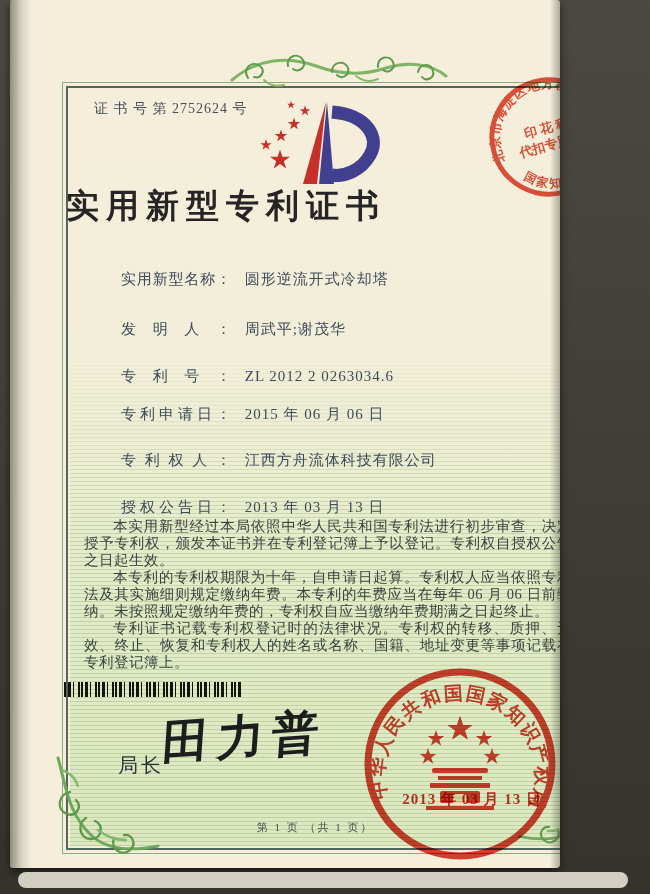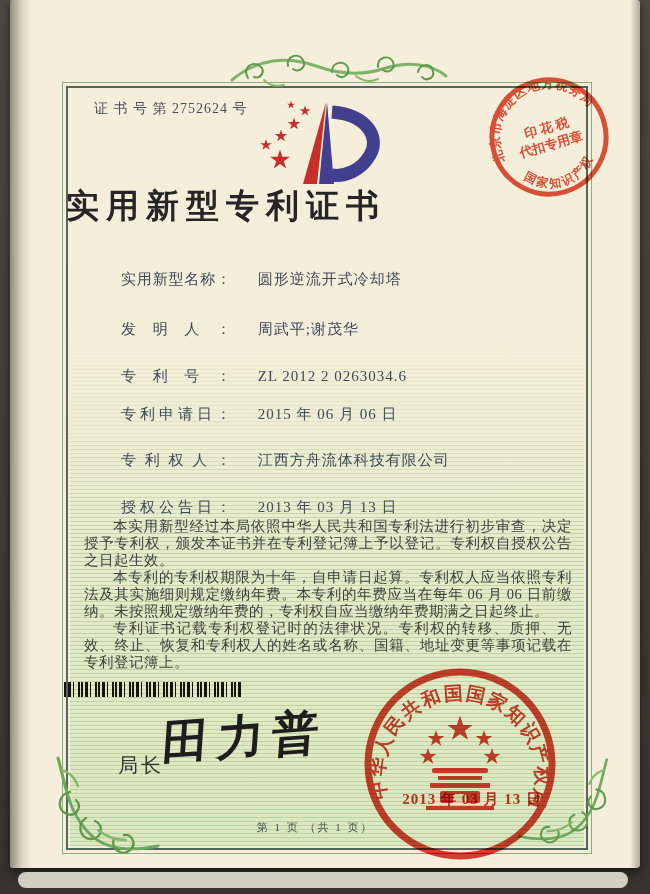--- a/index.html
+++ b/index.html
@@ -3,21 +3,21 @@
 <meta charset="utf-8">
 <style>
   * { margin:0; padding:0; box-sizing:border-box; }
   html,body { width:650px; height:894px; overflow:hidden; }
   body {
     background: linear-gradient(180deg,#4b4941 0%, #3e3c35 60%, #35332d 100%);
     font-family: "Liberation Serif","DejaVu Serif",serif;
     position: relative;
   }
   .page {
-    position:absolute; left:10px; top:0; width:630px; height:868px;
+    position:absolute; left:10px; top:0; width:550px; height:868px;
     background:#f4eeda;
     border-radius:2px 3px 4px 3px;
     box-shadow: 0 4px 10px rgba(0,0,0,.55);
     overflow:hidden;
   }
   .page-under {
     position:absolute; left:18px; bottom:6px; width:610px; height:16px;
     background:#d2cfc1; border-radius:8px;
   }
   
@@ -57,21 +57,21 @@
   }
   .logo { position:absolute; left:246px; top:92px; width:146px; height:100px; z-index:4; }
   .title {
     position:absolute; left:56px; top:184px; width:522px; text-align:left;
     font-size:33px; font-weight:600; color:#262424; letter-spacing:7px; z-index:5;
   }
 
   .fields { position:absolute; left:76px; top:0; width:480px; z-index:5; }
   .field-row { position:absolute; left:0; font-size:15px; color:#3e4b59; white-space:nowrap; }
   .field-label { display:inline-block; width:110px; text-align:justify; text-align-last:justify;margin-left:35px; }
-  .field-value { margin-left:23px; letter-spacing:1px; }
+  .field-value { margin-left:10px; letter-spacing:1px; }
 
   .paras { position:absolute; left:74px; top:518px; width:488px; z-index:5; }
   .paras p {
     font-size:14.5px; line-height:17px; color:#39423d; text-align:justify;
     text-indent:2em; letter-spacing:.5px;
   }
 
   .barcode {
     position:absolute; left:54px; top:682px; width:178px; height:15px; z-index:6;
     background:repeating-linear-gradient(90deg,

